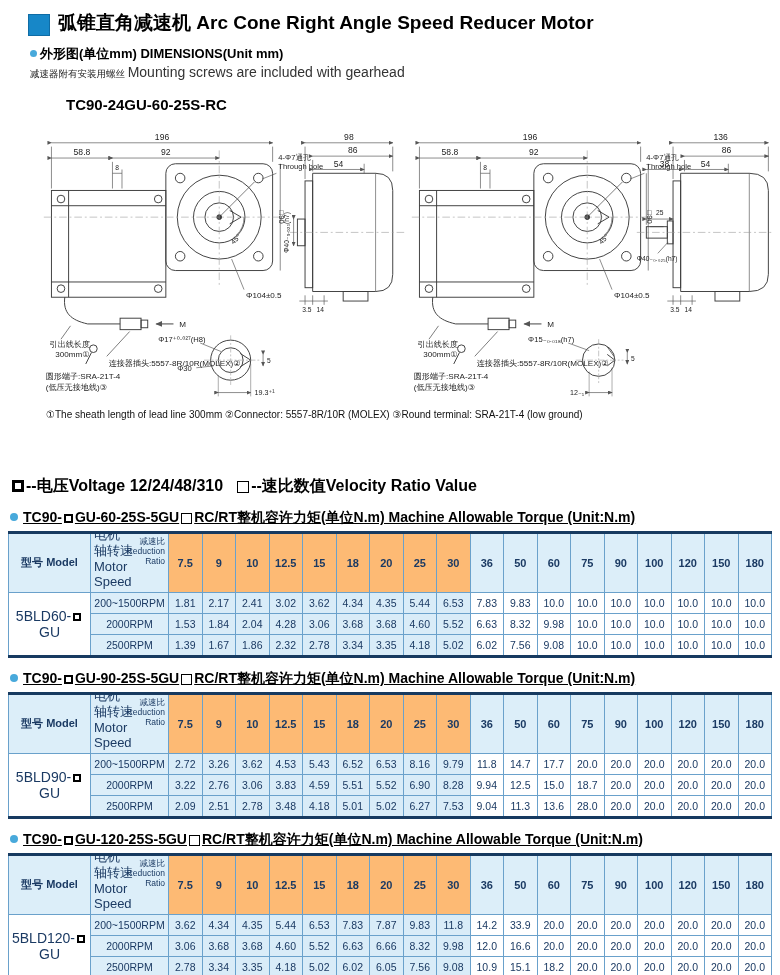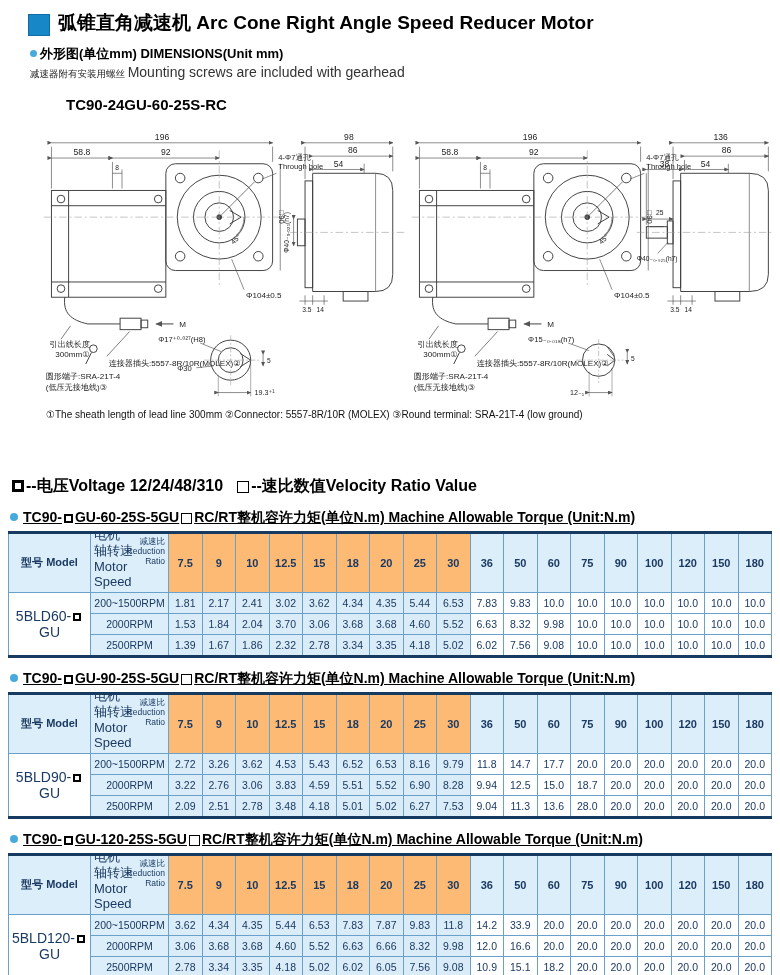--- a/index.html
+++ b/index.html
@@ -416,21 +416,21 @@
         <td>10.0</td>
         <td>10.0</td>
         <td>10.0</td>
         <td>10.0</td>
       </tr>
       <tr>
         <td class="speed-cell">2000RPM</td>
         <td class="shade">1.53</td>
         <td class="shade">1.84</td>
         <td class="shade">2.04</td>
-        <td class="shade">3.70</td>
+        <td class="shade">4.28</td>
         <td class="shade">3.06</td>
         <td class="shade">3.68</td>
         <td class="shade">3.68</td>
         <td class="shade">4.60</td>
         <td class="shade">5.52</td>
         <td>6.63</td>
         <td>8.32</td>
         <td>9.98</td>
         <td>10.0</td>
         <td>10.0</td>

